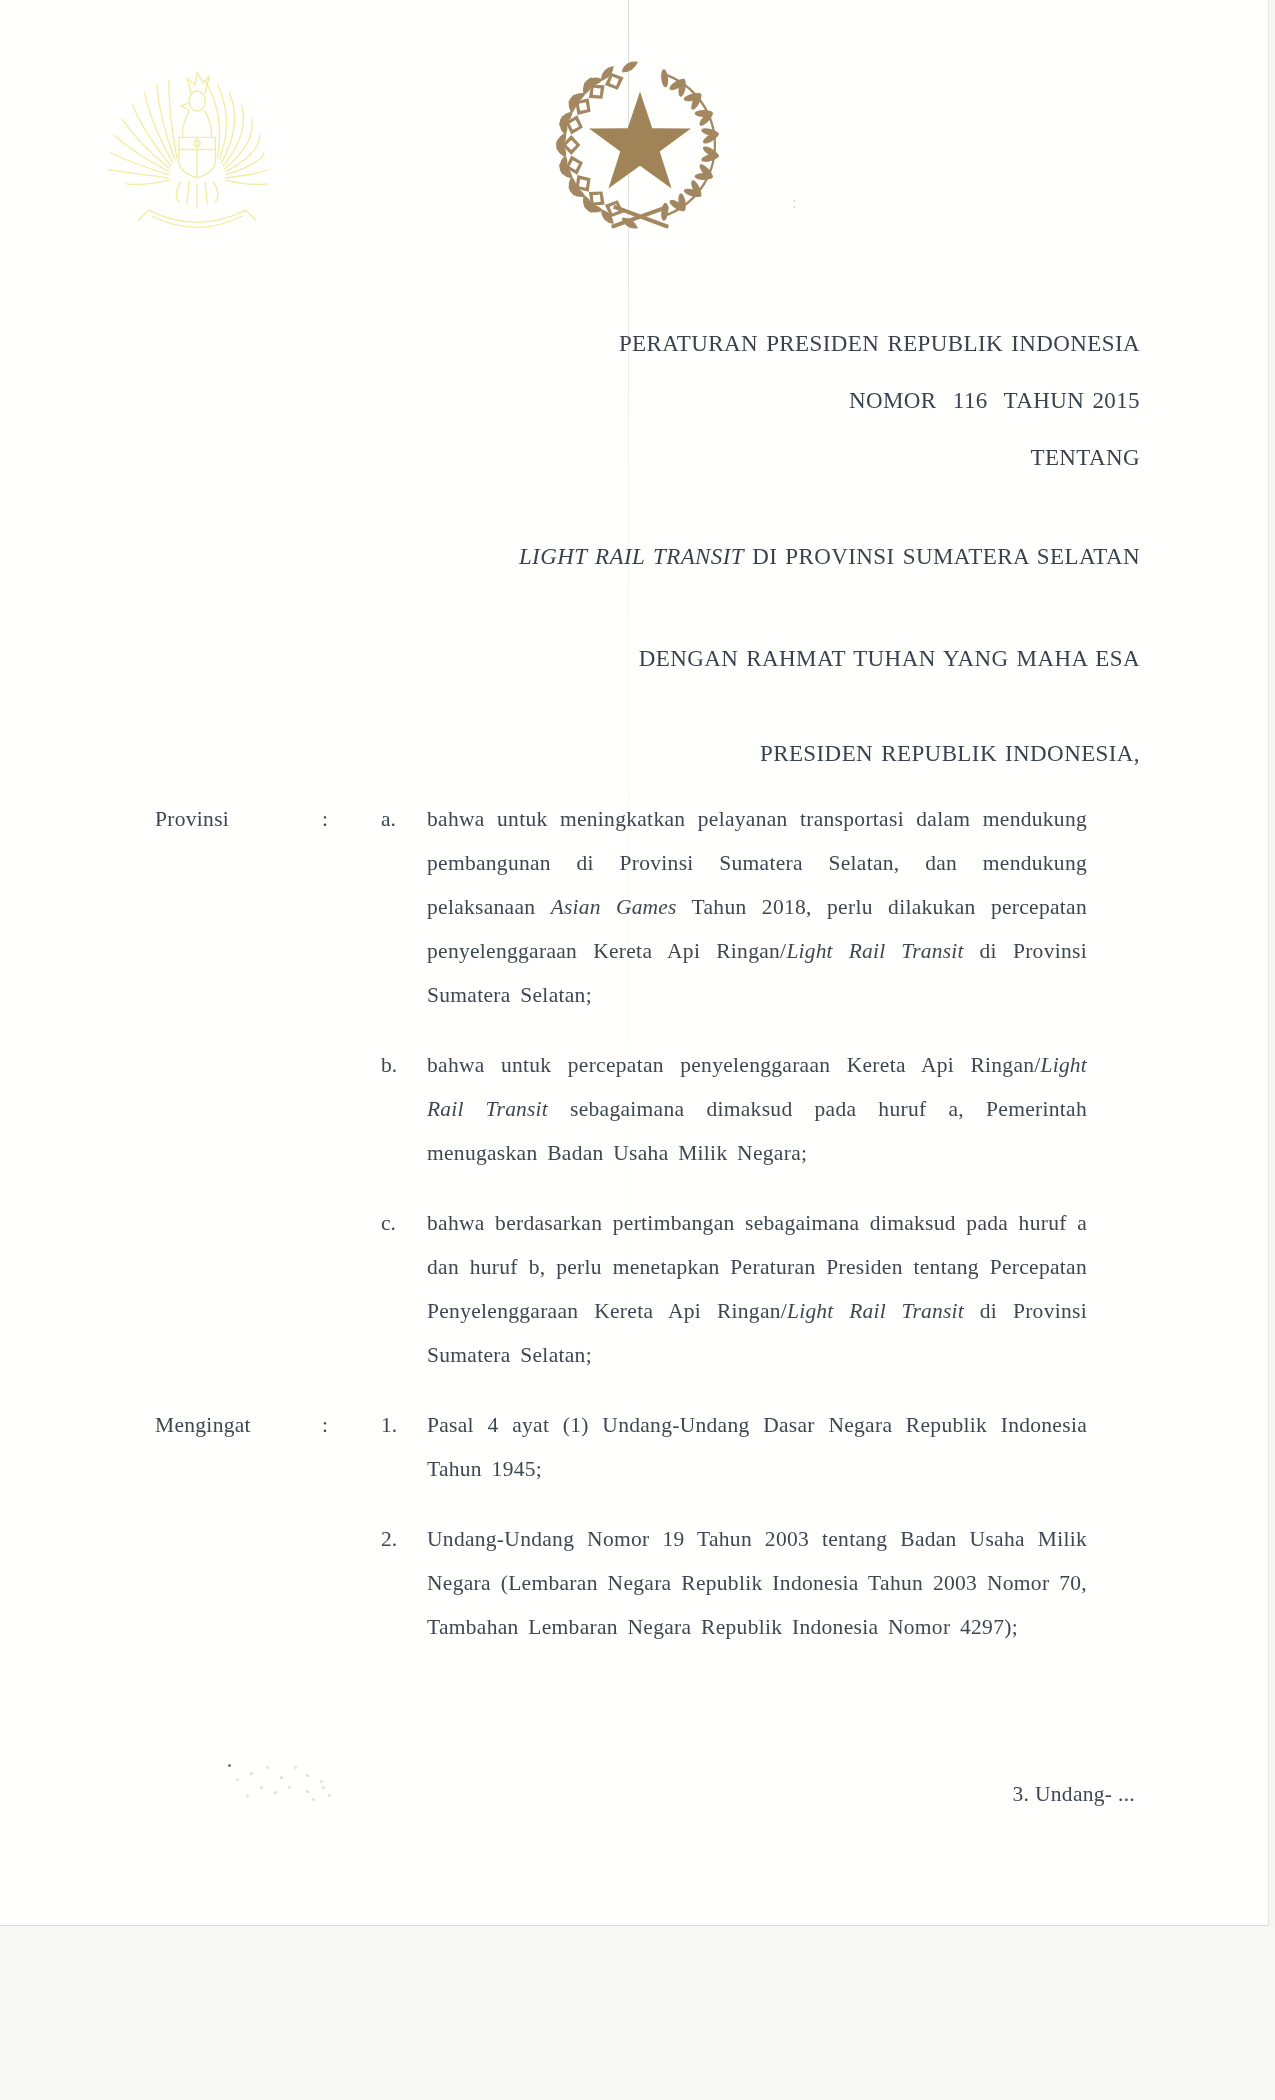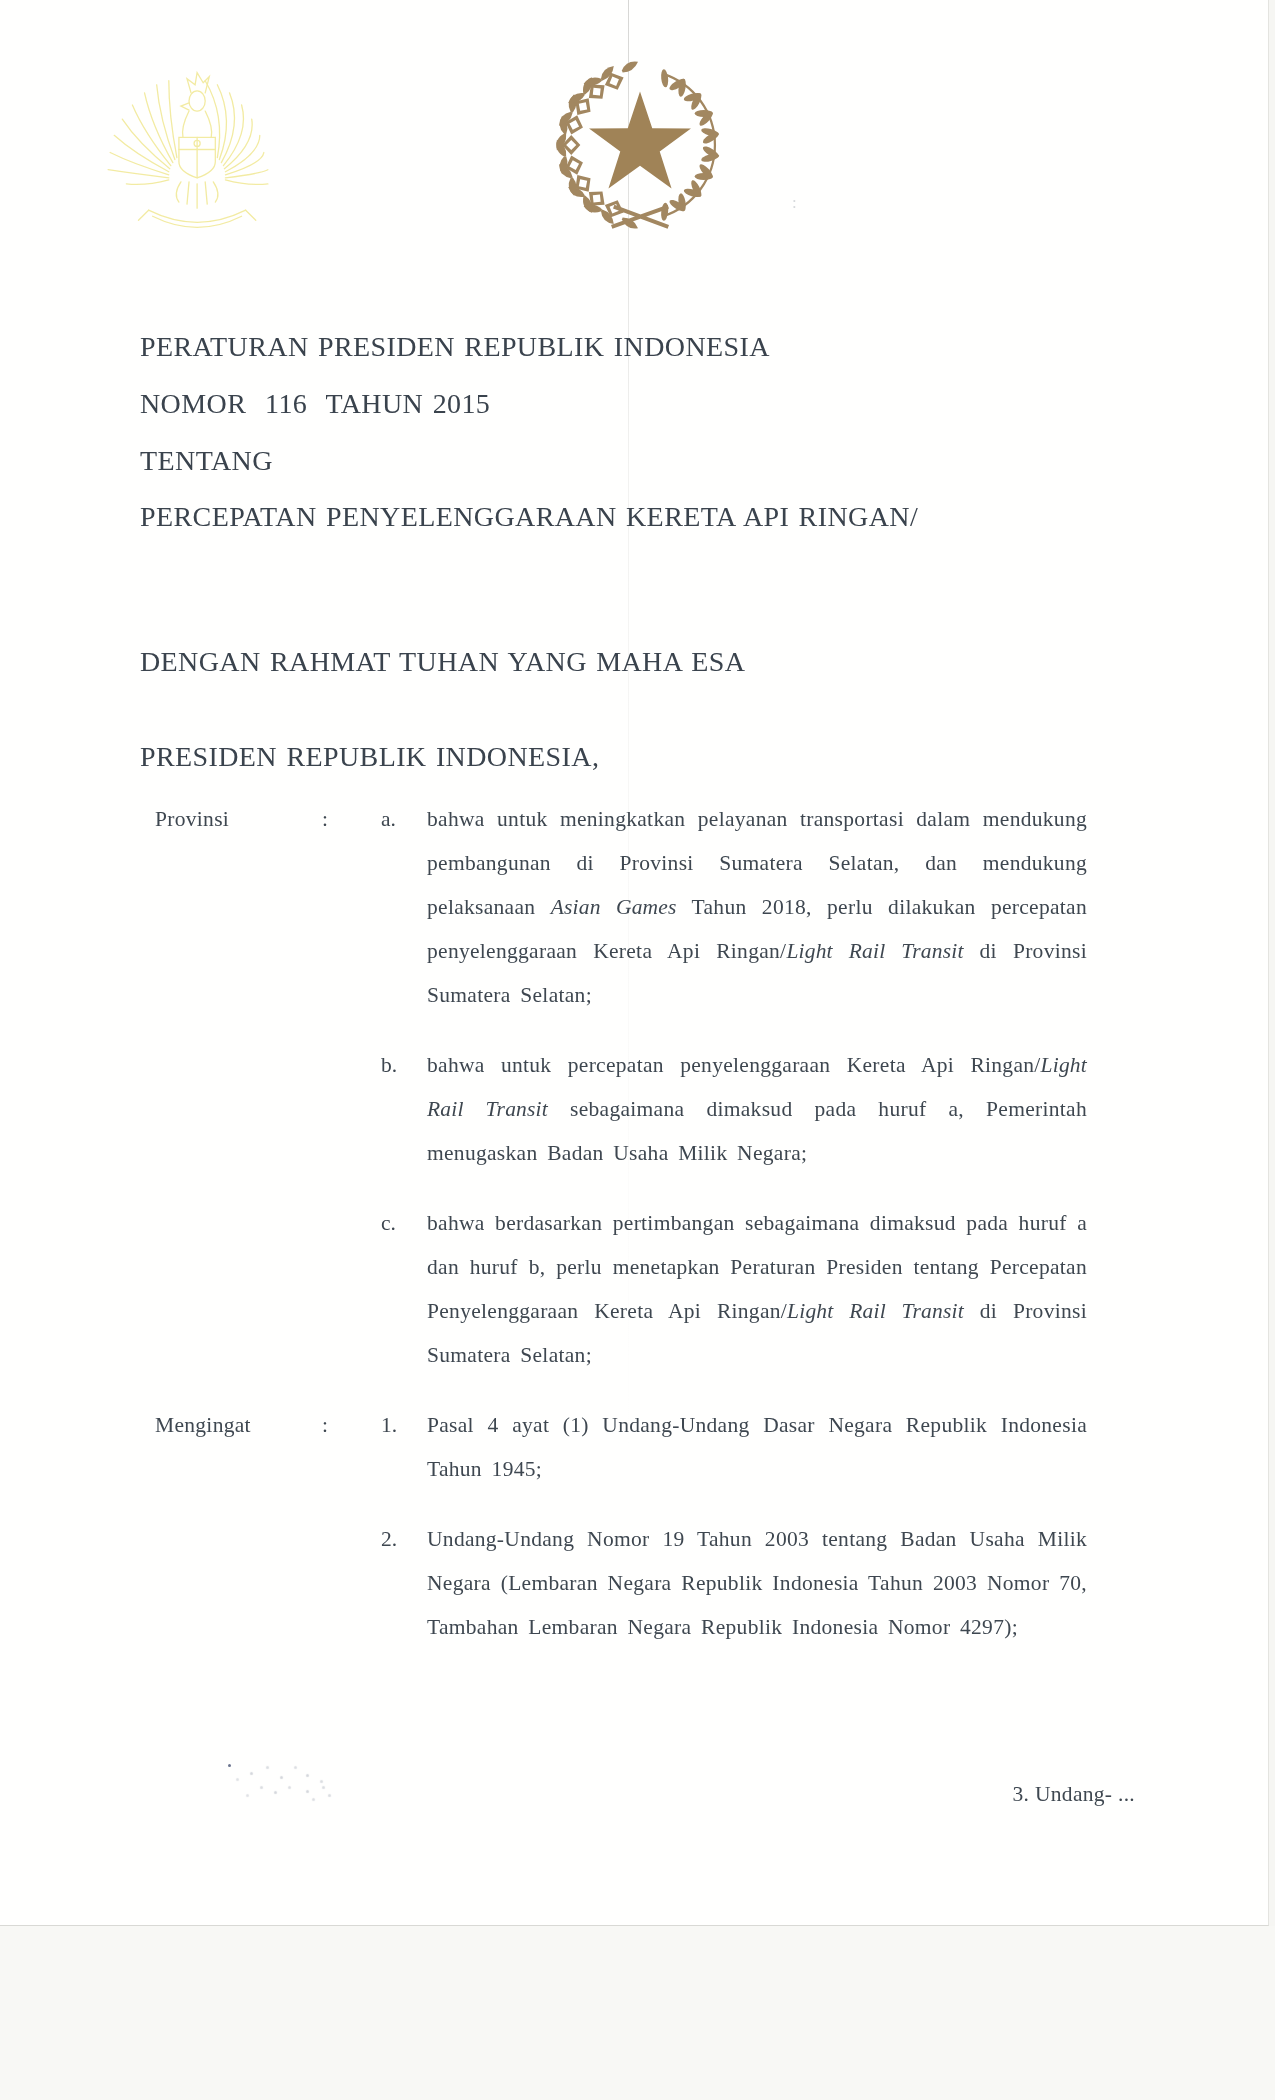--- a/index.html
+++ b/index.html
@@ -23,22 +23,22 @@
   .emblem{position:absolute;left:550px;top:57px;width:180px;height:174px;}
 
   .letterhead{position:absolute;left:440px;top:249px;width:400px;text-align:center;
     font-family:"Liberation Sans",sans-serif;color:#9c8266;}
   .letterhead .lh1{font-size:15px;letter-spacing:4.5px;line-height:19px;}
   .letterhead .lh2{font-size:15.5px;letter-spacing:3.5px;word-spacing:9px;line-height:20px;}
 
   .artifact-colon{position:absolute;left:792px;top:193px;color:#8a919c;opacity:.35;font-size:17px;}
 
   
-  .t-line{position:absolute;left:140px;width:1000px;text-align:left;
-    font-size:28px;color:#3a434d;letter-spacing:.4px;word-spacing:2px;}
+  .t-line{position:absolute;left:140px;width:1000px;text-align:right;
+    font-size:23px;color:#3a434d;letter-spacing:.4px;word-spacing:2px;}
   .t1{top:331px;} .t2{top:388px;white-space:pre;font-family:Liberation Serif, serif;} .t3{top:445px;}
   .t4{top:501px;} .t5{top:544px;} .t6{top:646px;} .t7{top:741px;}
 
   
   .doc-body{position:absolute;left:155px;top:797px;width:985px;
     font-size:21.5px;line-height:44px;color:#3e4750;}
   .section{position:relative;}
   .section-label{position:absolute;left:0;top:0;letter-spacing:.3px;}
   .section-colon{position:absolute;left:167px;top:0;}
   .items{margin-left:226px;width:706px;}
@@ -152,21 +152,21 @@
     <path d="M63,148 L117,168 M117,148 L61,168" stroke="#a28760" stroke-width="4" fill="none"></path>
 
     <polygon points="89,34 101.1,70.4 139.4,70.6 108.5,93.3 120.2,129.9 89,107.5 57.8,129.9 69.5,93.3 38.6,70.6 76.9,70.4" fill="#a08357"></polygon>
   </svg>
 
   <div class="artifact-colon">:</div>
 
   <div class="t-line t1">PERATURAN PRESIDEN REPUBLIK INDONESIA</div>
   <div class="t-line t2">NOMOR  116  TAHUN 2015</div>
   <div class="t-line t3">TENTANG</div>
-  <div class="t-line t4">PERCEPATAN PENYELENGGARAAN KERETA API RINGAN/</div>
+  <div class="t-line t5"><i>LIGHT RAIL TRANSIT</i><span> DI PROVINSI SUMATERA SELATAN</span></div>
   <div class="t-line t6">DENGAN RAHMAT TUHAN YANG MAHA ESA</div>
   <div class="t-line t7">PRESIDEN REPUBLIK INDONESIA,</div>
 
   <div class="doc-body">
 
     <div class="section">
       <span class="section-label">Provinsi</span>
       <span class="section-colon">:</span>
       <div class="items">
 

